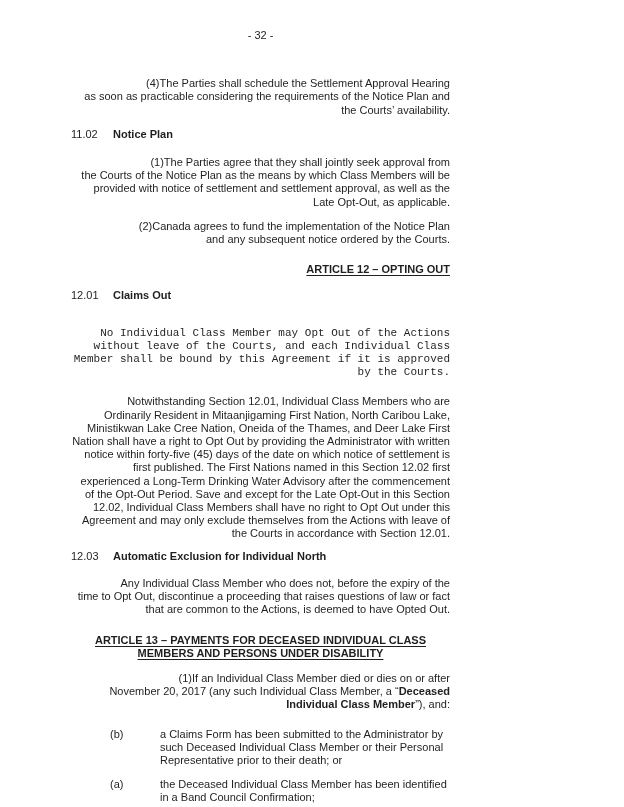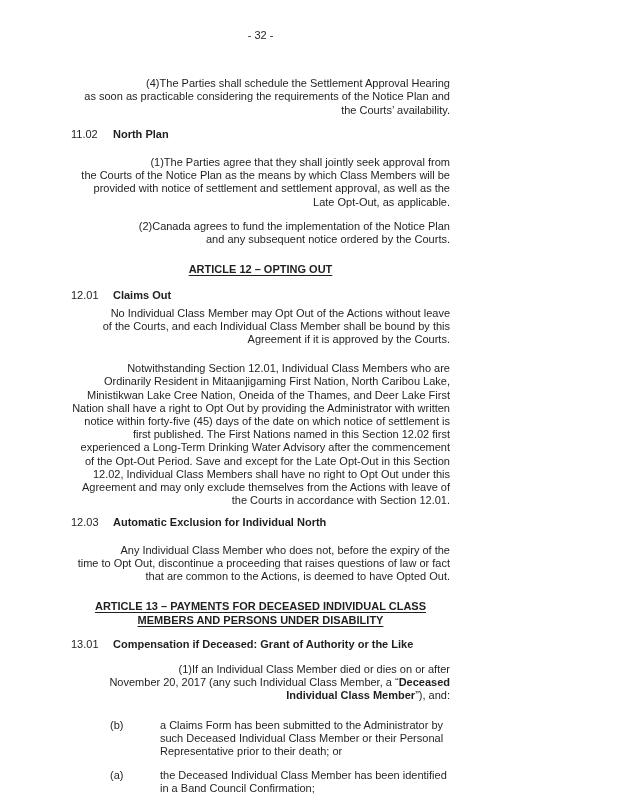--- a/index.html
+++ b/index.html
@@ -72,64 +72,63 @@
     text-underline-offset: 2px;
   }
 
   .bold { font-weight: bold; }
 
   
   .m-p4      { margin-top: 35px; }
   .m-s1102   { margin-top: 11px; }
   .m-p1      { margin-top: 15px; }
   .m-p2      { margin-top: 11px; }
-  .m-art12   { margin-top: 17px; }
+  .m-art12   { margin-top: 17px; text-align: right; }
   .m-s1201   { margin-top: 13px; }
-  .m-p1201   { margin-top: 4px; }
+  .m-p1201   { margin-top: 24px; font-family: Liberation Mono, monospace; }
   .m-s1202   { margin-top: 9px; }
   .m-p1202   { margin-top: 16px; }
   .m-s1203   { margin-top: 9px; }
   .m-p1203   { margin-top: 14px; }
   .m-art13   { margin-top: 17px; }
   .m-s1301   { margin-top: 11px; }
   .m-p13011  { margin-top: 12px; }
   .m-itema   { margin-top: 11px; }
   .m-itemb   { margin-top: 16px; }
 </style>
 </head>
 <body>
 
 <div class="page">
 
   <p class="page-number">- 32 -</p>
 
   <p class="para numbered m-p4"><span class="pnum">(4)</span><span>The Parties shall schedule the Settlement Approval Hearing as soon as practicable considering the requirements of the Notice Plan and the Courts’ availability.</span></p>
 
-  <h3 class="sec-heading m-s1102"><span class="secnum">11.02</span><span class="sectitle">North Plan</span></h3>
+  <h3 class="sec-heading m-s1102"><span class="secnum">11.02</span><span class="sectitle">Notice Plan</span></h3>
 
   <p class="para numbered m-p1"><span class="pnum">(1)</span><span>The Parties agree that they shall jointly seek approval from the Courts of the Notice Plan as the means by which Class Members will be provided with notice of settlement and settlement approval, as well as the Late Opt-Out, as applicable.</span></p>
 
   <p class="para numbered m-p2"><span class="pnum">(2)</span><span>Canada agrees to fund the implementation of the Notice Plan and any subsequent notice ordered by the Courts.</span></p>
 
   <h2 class="article-heading m-art12">ARTICLE 12 – OPTING OUT</h2>
 
   <h3 class="sec-heading m-s1201"><span class="secnum">12.01</span><span class="sectitle">Claims Out</span></h3>
 
   <p class="para indent m-p1201">No Individual Class Member may Opt Out of the Actions without leave of the Courts, and each Individual Class Member shall be bound by this Agreement if it is approved by the Courts.</p>
 
 
   <p class="para indent m-p1202">Notwithstanding Section 12.01, Individual Class Members who are Ordinarily Resident in Mitaanjigaming First Nation, North Caribou Lake, Ministikwan Lake Cree Nation, Oneida of the Thames, and Deer Lake First Nation shall have a right to Opt Out by providing the Administrator with written notice within forty-five (45) days of the date on which notice of settlement is first published. The First Nations named in this Section 12.02 first experienced a Long-Term Drinking Water Advisory after the commencement of the Opt-Out Period. Save and except for the Late Opt-Out in this Section 12.02, Individual Class Members shall have no right to Opt Out under this Agreement and may only exclude themselves from the Actions with leave of the Courts in accordance with Section 12.01.</p>
 
   <h3 class="sec-heading m-s1203"><span class="secnum">12.03</span><span class="sectitle">Automatic Exclusion for Individual North</span></h3>
 
   <p class="para indent m-p1203">Any Individual Class Member who does not, before the expiry of the time to Opt Out, discontinue a proceeding that raises questions of law or fact that are common to the Actions, is deemed to have Opted Out.</p>
 
   <h2 class="article-heading m-art13">ARTICLE 13 – PAYMENTS FOR DECEASED INDIVIDUAL CLASS MEMBERS AND PERSONS UNDER DISABILITY</h2>
 
-  <h3 class="sec-heading m-s1301"><span class="secnum">13.01</span><span class="sectitle">Compensation if Deceased: Grant of Authority or the Like</span></h3>
 
   <p class="para numbered m-p13011"><span class="pnum">(1)</span><span>If an Individual Class Member died or dies on or after November 20, 2017 (any such Individual Class Member, a “</span><span class="bold">Deceased Individual Class Member</span><span>”), and:</span></p>
 
   <p class="item m-itemb"><span class="ilabel">(b)</span><span>a Claims Form has been submitted to the Administrator by such Deceased Individual Class Member or their Personal Representative prior to their death; or</span></p>
 
   <p class="item m-itema"><span class="ilabel">(a)</span><span>the Deceased Individual Class Member has been identified in a Band Council Confirmation;</span></p>
 
 </div>
 
 </body></html>

